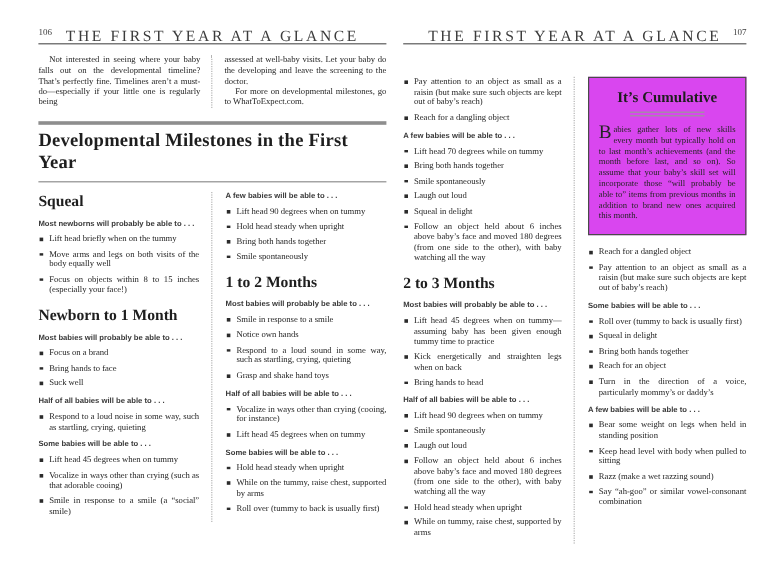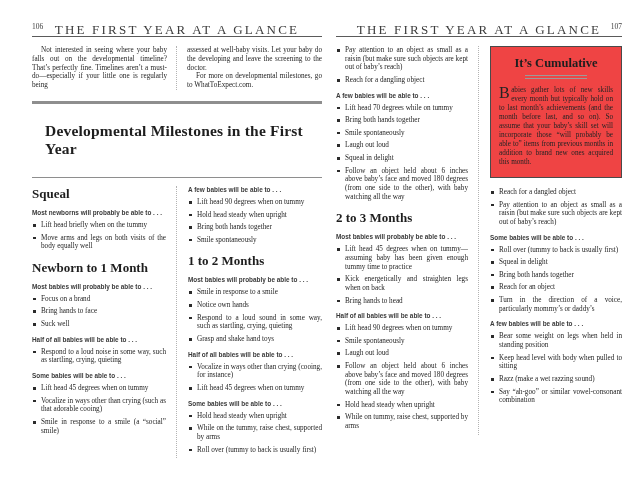--- a/index.html
+++ b/index.html
@@ -19,38 +19,38 @@
   p{margin:0;}
   .intro{display:flex;margin-top:9px;}
   .intro-col{width:50%;font-size:7.2px;line-height:1.22;text-align:justify;}
   .intro-col.c1{padding-right:9px;border-right:1px dotted #b3b3b3;}
   .intro-col.c2{padding-left:10px;}
   .indent{text-indent:9px;}
   .c1 p{text-indent:9px;}
 
   .title-block{margin-top:11px;border-top:3px solid #8e8e8e;border-bottom:1px solid #8e8e8e;
                padding:5px 0 6px;}
-  .sec-title{margin:13px;font-size:15.5px;font-weight:bold;letter-spacing:.2px;color:#1e1e1e;}
+  .sec-title{margin:0;font-size:15.5px;font-weight:bold;letter-spacing:.2px;color:#1e1e1e;}
 
   .cols{display:flex;margin-top:8px;}
-  .page-right .cols{margin-top:9px;}
+  .page-right .cols{margin-top:27px;}
   .col{width:50%;}
   .col-a,.col-c{padding-right:10px;border-right:1px dotted #b3b3b3;}
   .col-b,.col-d{padding-left:11px;}
   .col > :first-child, .blocks > :first-child{margin-top:0;}
 
   .col-heading{font-size:13px;font-weight:bold;margin:9px 0 5px;color:#1e1e1e;
                font-family:"Liberation Serif","DejaVu Serif",serif;}
   .subhead{font-family:"Liberation Sans","DejaVu Sans",sans-serif;font-size:6.4px;
            font-weight:bold;color:#3a3a3a;margin:7px 0 5px;}
   .bullet{position:relative;padding-left:9px;margin-bottom:4px;font-size:7.2px;
           line-height:1.2;text-align:justify;}
   .marker{position:absolute;left:1px;top:3px;width:2.6px;height:2.6px;background:#2b2b2b;}
 
-  .cumbox{border:1px solid #4a4a4a;padding:9px 8px 10px;margin-bottom:10px;background:#ef4444;}
+  .cumbox{border:1px solid #4a4a4a;padding:9px 8px 10px;margin-bottom:10px;background:#d946ef;}
   .cumtitle{text-align:center;font-size:12.5px;font-weight:bold;color:#1e1e1e;}
   .cumrule{width:62px;margin:4px auto 7px;height:2px;border-top:1px solid #9a9a9a;
            border-bottom:1px solid #9a9a9a;}
   .cumbody{font-size:7.2px;line-height:1.25;text-align:justify;}
   .dropcap{float:left;font-size:16px;line-height:13px;padding-right:1.5px;}
 </style>
 </head>
 <body>
 
 <div class="spread">
@@ -75,20 +75,21 @@
     <div class="title-block">
       <h1 class="sec-title">Developmental Milestones in the First Year</h1>
     </div>
 
     <div class="cols">
       <div class="col col-a">
           <div class="col-heading">Squeal</div>
           <div class="subhead">Most newborns will probably be able to . . .</div>
           <div class="bullet"><span class="marker"></span><span>Lift head briefly when on the tummy</span></div>
           <div class="bullet"><span class="marker"></span><span>Move arms and legs on both visits of the body equally well</span></div>
+          <div class="bullet"><span class="marker"></span><span>Focus on objects within 8 to 15 inches (especially your face!)</span></div>
           <div class="col-heading">Newborn to 1 Month</div>
           <div class="subhead">Most babies will probably be able to . . .</div>
           <div class="bullet"><span class="marker"></span><span>Focus on a brand</span></div>
           <div class="bullet"><span class="marker"></span><span>Bring hands to face</span></div>
           <div class="bullet"><span class="marker"></span><span>Suck well</span></div>
           <div class="subhead">Half of all babies will be able to . . .</div>
           <div class="bullet"><span class="marker"></span><span>Respond to a loud noise in some way, such as startling, crying, quieting</span></div>
           <div class="subhead">Some babies will be able to . . .</div>
           <div class="bullet"><span class="marker"></span><span>Lift head 45 degrees when on tummy</span></div>
           <div class="bullet"><span class="marker"></span><span>Vocalize in ways other than crying (such as that adorable cooing)</span></div>

